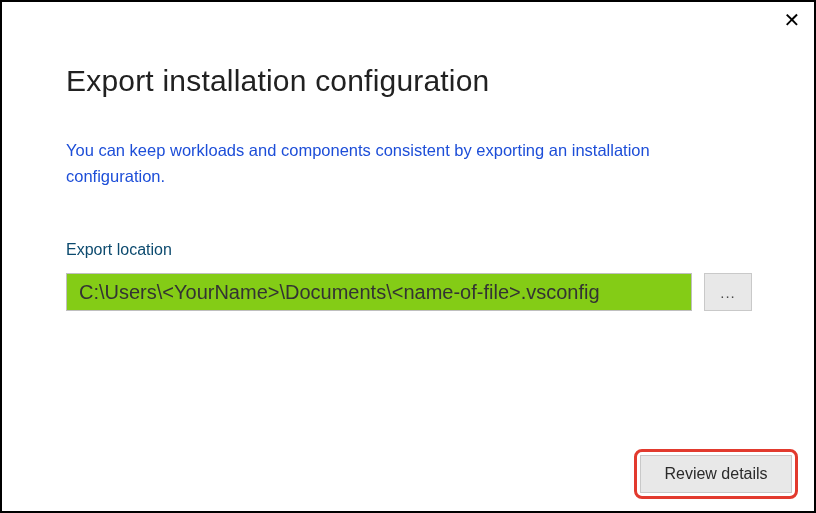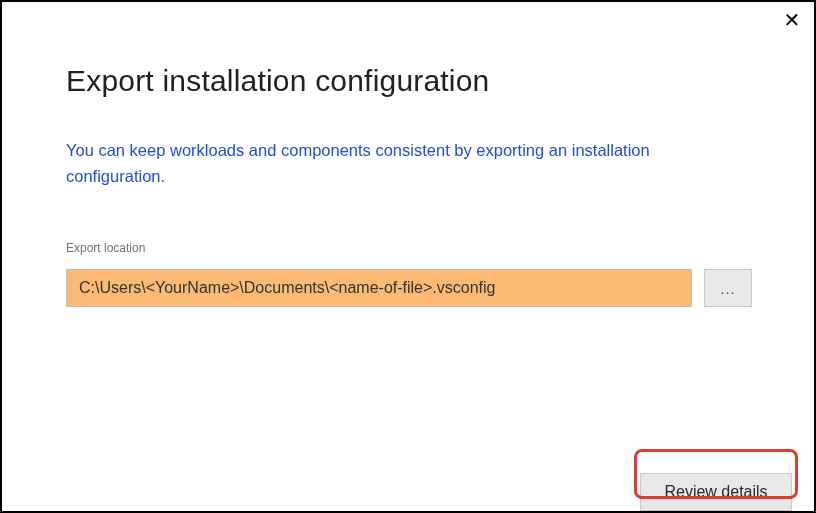--- a/index.html
+++ b/index.html
@@ -50,57 +50,57 @@
     }
     .description {
       font-size: 16.5px;
       font-weight: 400;
       color: #1d4ed8;
       line-height: 1.55;
       margin-bottom: 52px;
       max-width: 640px;
     }
     .field-label {
-      font-size: 12px;
+      font-size: 16px;
       font-weight: 400;
-      color: #737373;
+      color: #0c4a6e;
       margin-bottom: 14px;
     }
     .input-row {
       display: flex;
       align-items: stretch;
       gap: 12px;
     }
     .path-input {
       flex: 1;
       height: 38px;
       padding: 0 12px;
       font-family: "Segoe UI", Tahoma, sans-serif;
-      font-size: 16px;
+      font-size: 20px;
       color: #333;
       border: 1px solid #bfbfbf;
-      background: #fdba74;
+      background: #84cc16;
       outline: none;
     }
     .browse-btn {
       width: 48px;
       height: 38px;
       background: #e8e8e8;
       border: 1px solid #c9c9c9;
       display: flex;
       align-items: center;
       justify-content: center;
       cursor: pointer;
       font-size: 15px;
       color: #4a4a4a;
       letter-spacing: 1px;
     }
     .footer {
       position: absolute;
-      bottom: 0;
+      bottom: 18px;
       right: 22px;
     }
     .review-btn {
       min-width: 152px;
       height: 38px;
       padding: 0 18px;
       background: #e8e8e8;
       border: 1px solid #c9c9c9;
       font-family: "Segoe UI", Tahoma, sans-serif;
       font-size: 16px;

